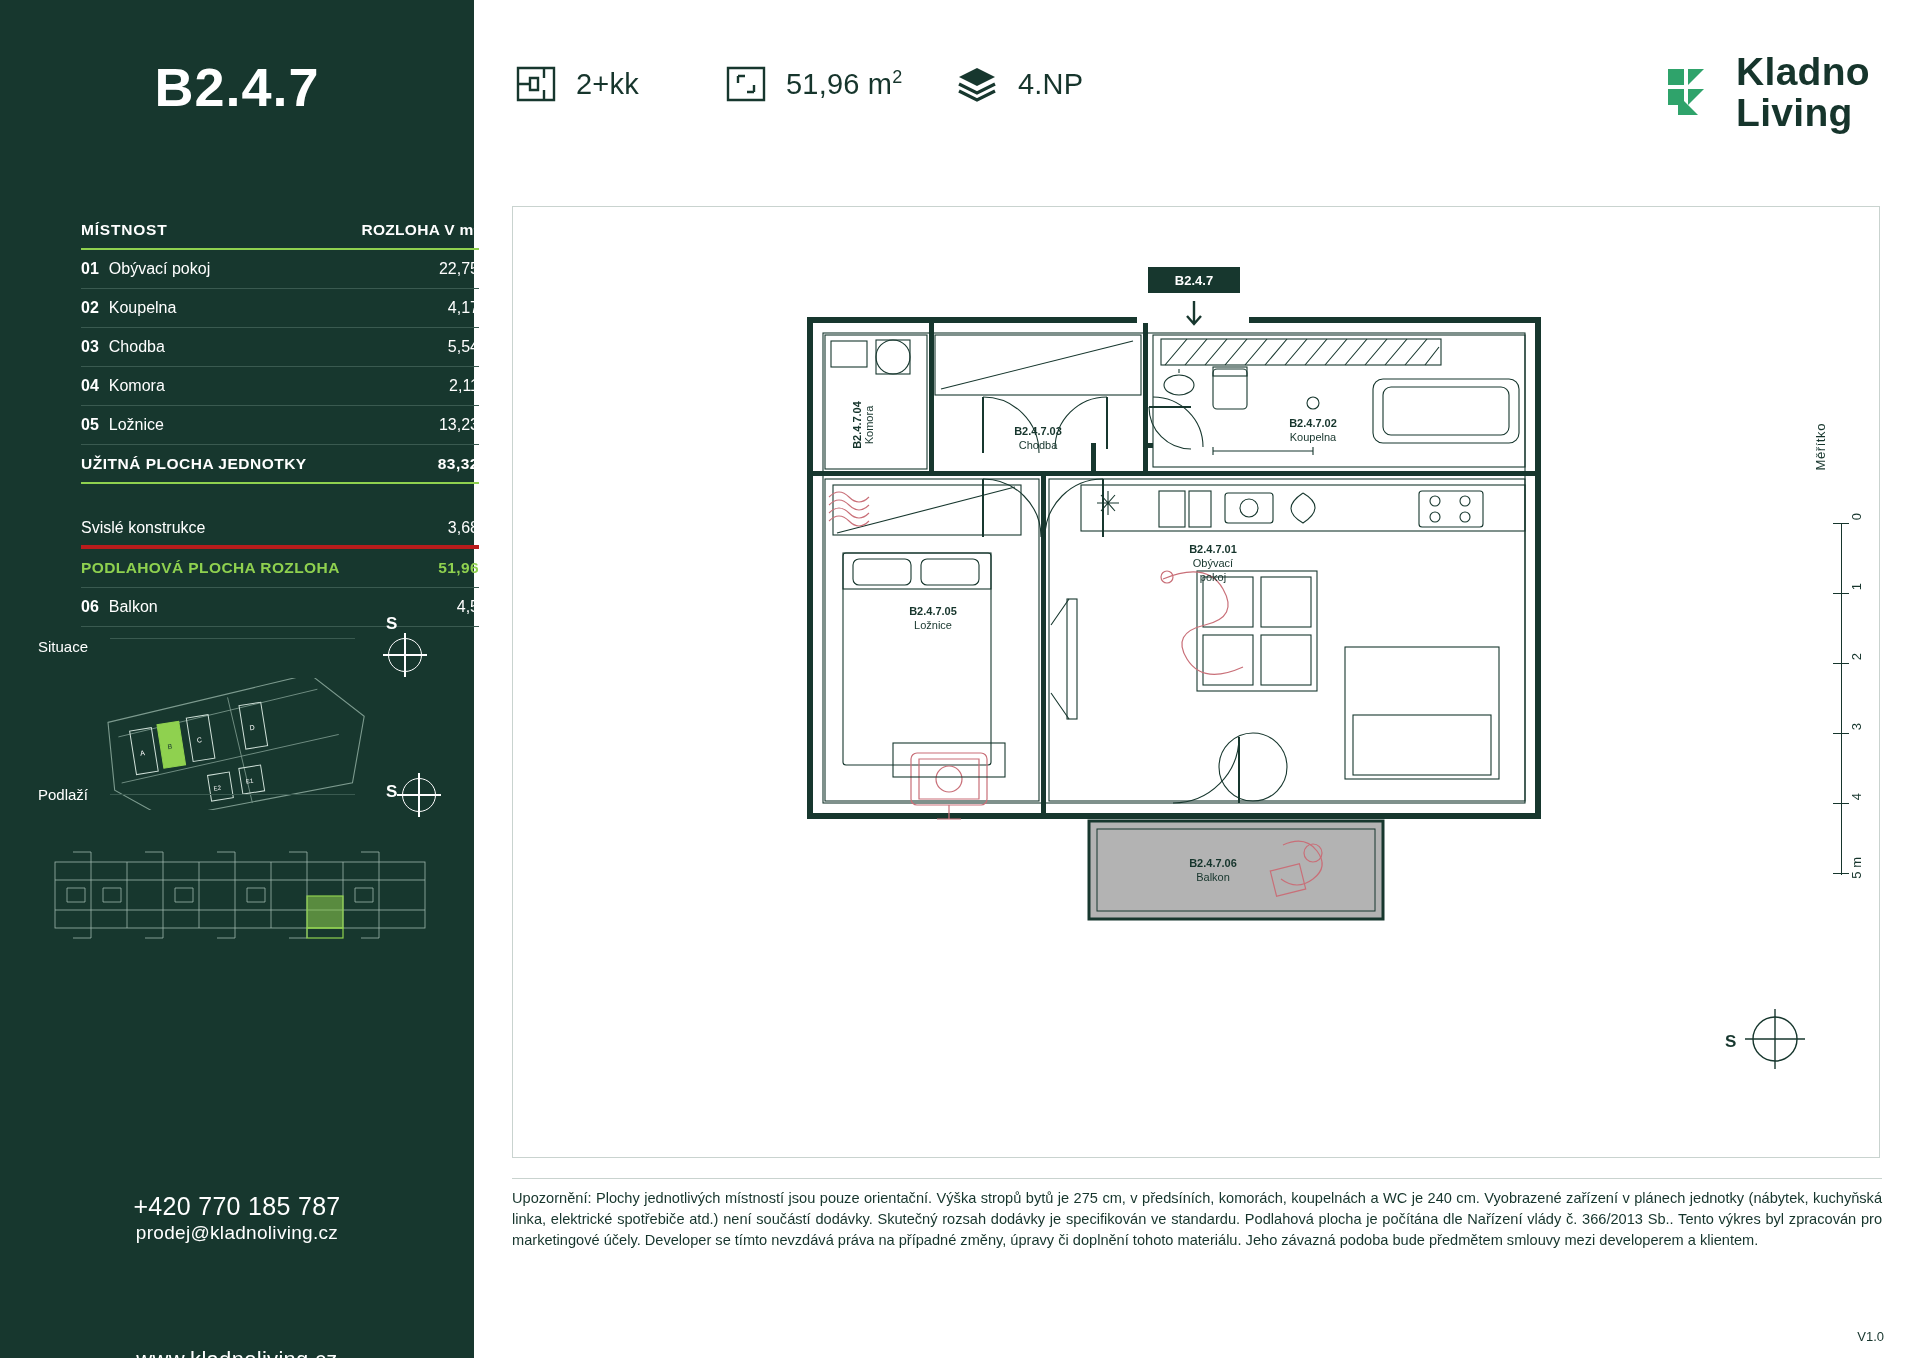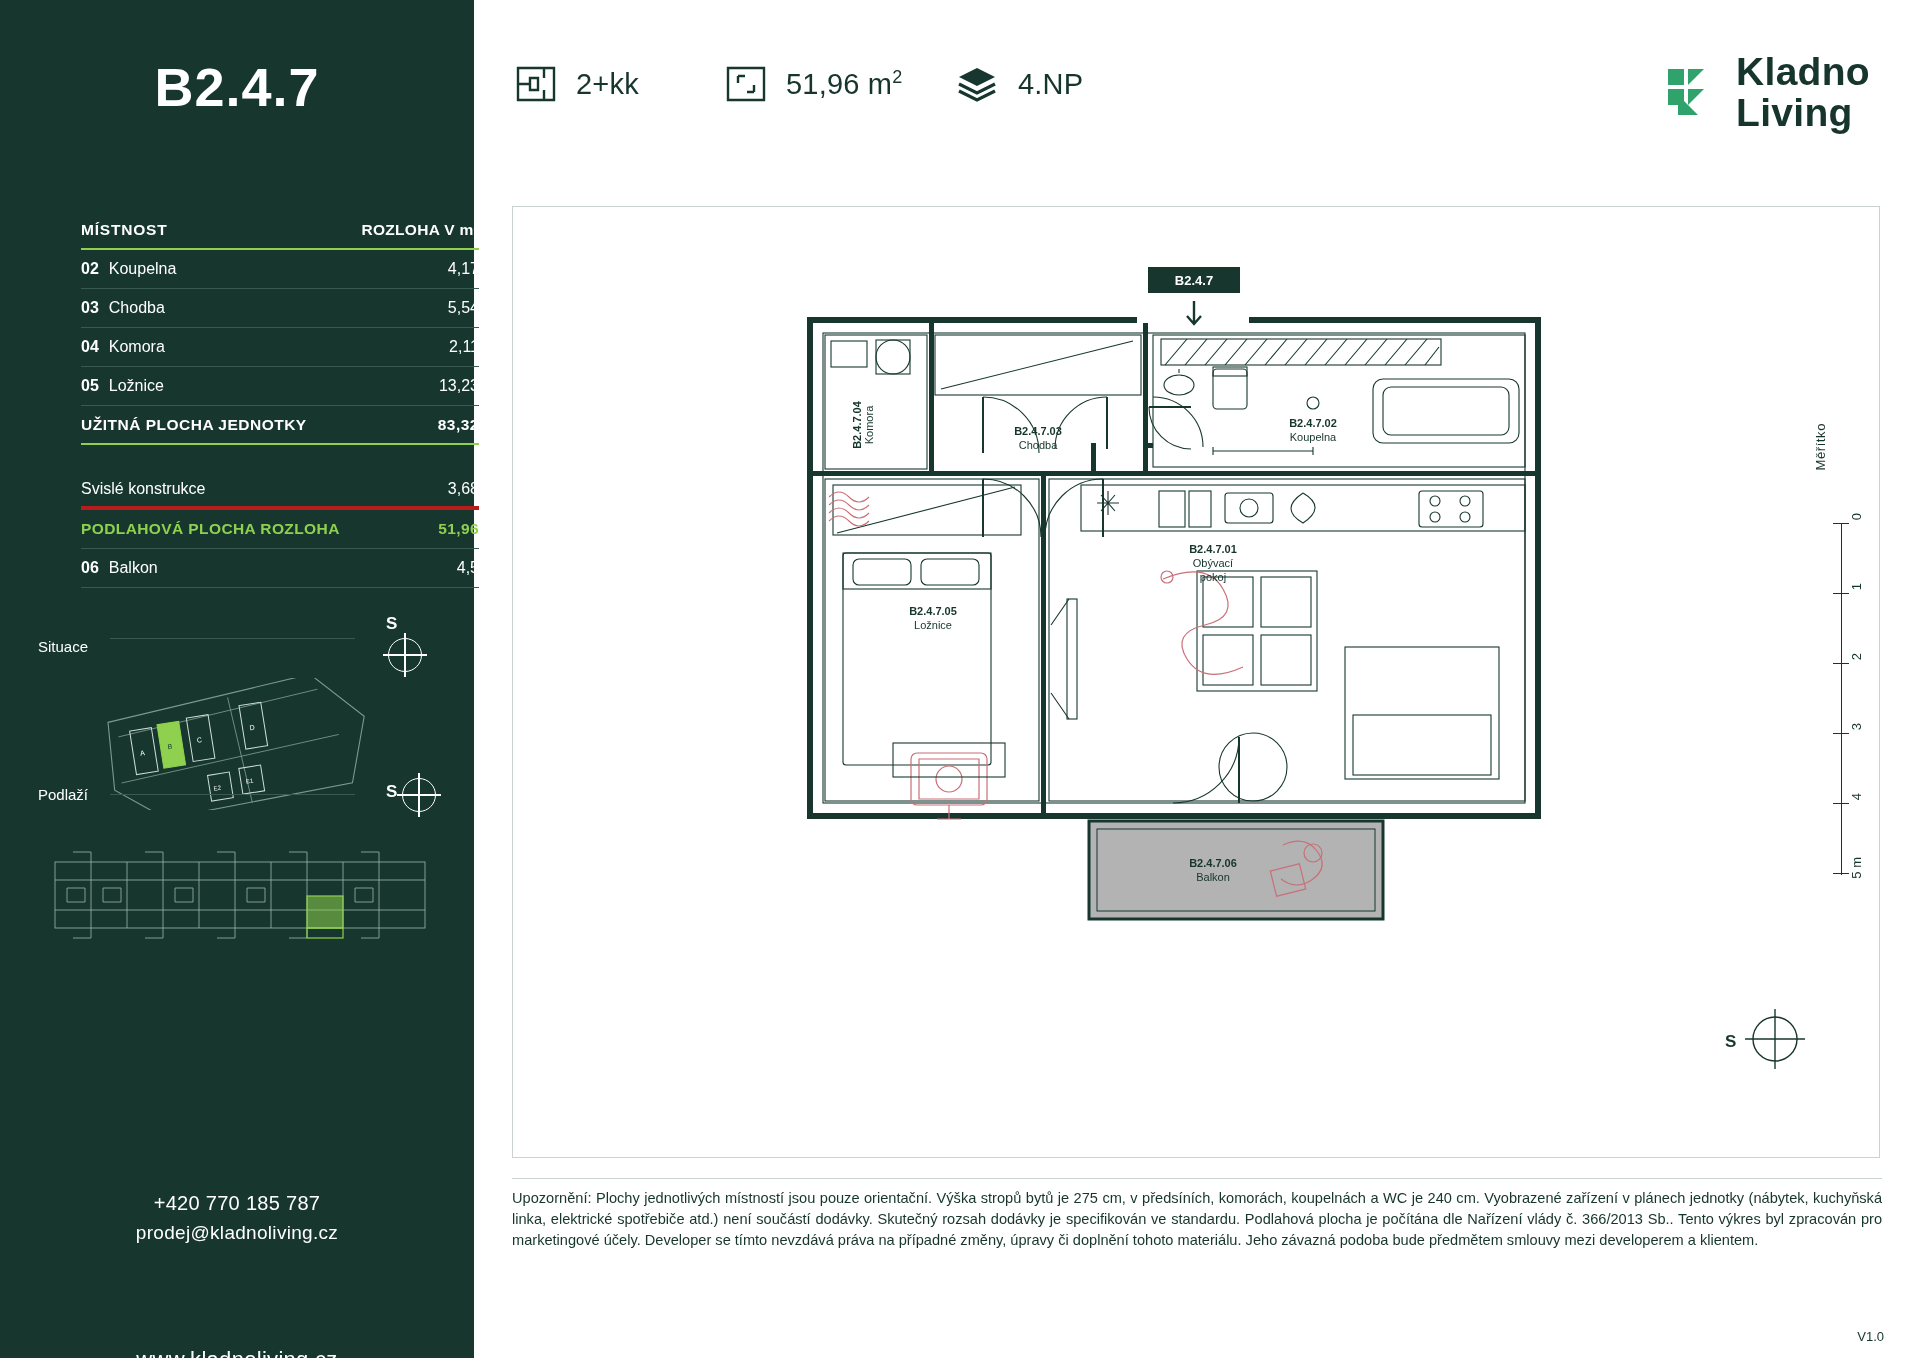--- a/index.html
+++ b/index.html
@@ -65,21 +65,21 @@
     border: 1.4px solid #ffffff; border-radius: 50%;
   }
   .compass .vline { position: absolute; left: 16.3px; top: -5px; width: 1.4px; height: 44px; background: #ffffff; }
   .compass .hline { position: absolute; top: 16.3px; left: -5px; height: 1.4px; width: 44px; background: #ffffff; }
   .compass-s { position: absolute; font-size: 17px; font-weight: bold; color: #ffffff; }
 
   .situace-img { position: absolute; left: 95px; top: 678px; width: 290px; height: 132px; }
   .podlazi-img { position: absolute; left: 45px; top: 840px; width: 390px; height: 110px; }
 
   .contact { position: absolute; left: 0; width: 474px; text-align: center; }
-  .phone { top: 1192px; font-size: 20px; letter-spacing: .3px; }
+  .phone { top: 1192px; font-size: 25px; letter-spacing: .3px; }
   .mail  { top: 1222px; font-size: 19px; letter-spacing: .3px; }
   .web   { top: 1347px; font-size: 22px; color: #ffffff; letter-spacing: .3px; }
 
   
   .topbar { position: absolute; left: 474px; top: 0; width: 1446px; height: 175px; }
   .meta { position: absolute; display: flex; align-items: center; gap: 18px; }
   .meta .txt { font-size: 29px; color: #16352c; letter-spacing: .2px; }
   .meta .txt sup { font-size: 18px; vertical-align: super; }
   .meta-1 { left: 40px; top: 62px; }
   .meta-2 { left: 250px; top: 62px; }
@@ -133,20 +133,27 @@
 
     <div class="unit-title">B2.4.7</div>
 
     <div class="table">
 
       <div class="tr head">
         <div class="c-left">MÍSTNOST</div>
         <div class="c-right">ROZLOHA V m²</div>
       </div>
 
+      <div class="tr">
+        <div class="c-left">
+          <span class="c-num">01</span>
+          <span class="c-name">Obývací pokoj</span>
+        </div>
+        <div class="c-right">22,75</div>
+      </div>
 
       <div class="tr">
         <div class="c-left">
           <span class="c-num">02</span>
           <span class="c-name">Koupelna</span>
         </div>
         <div class="c-right">4,17</div>
       </div>
 
       <div class="tr">

